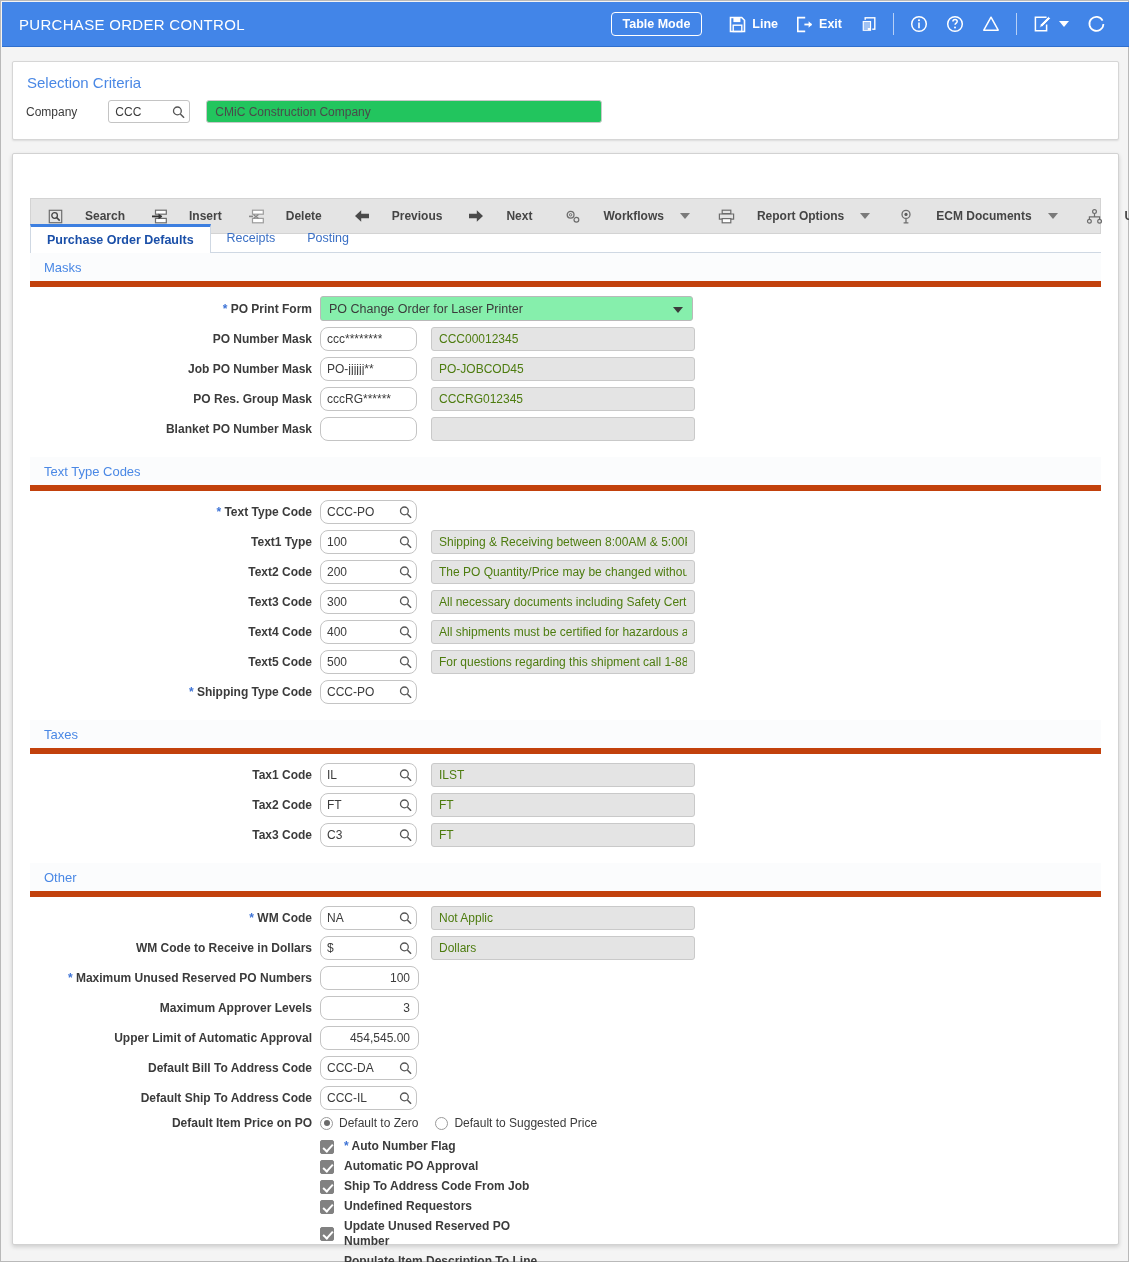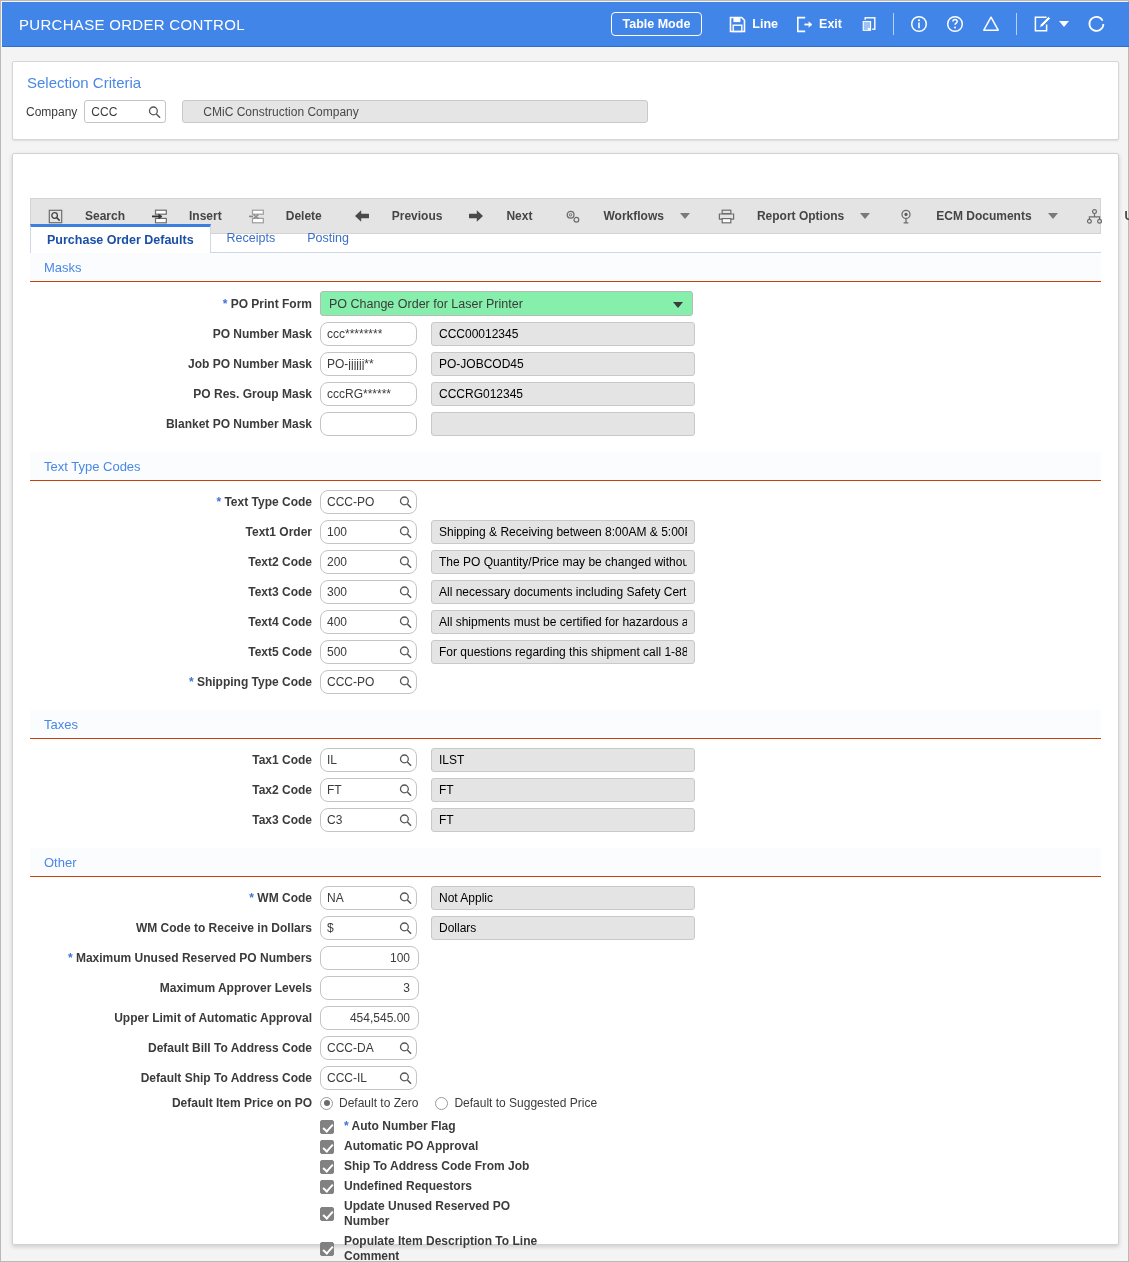--- a/index.html
+++ b/index.html
@@ -109,21 +109,21 @@
     border-top:3px solid #3d7fe0;
     border-left:1px solid #cfd8e3; border-right:1px solid #cfd8e3;
     height:29px; line-height:26px; margin-bottom:-1px;
   }
 
   
   .sec-head{
     color:#4a88e5; font-size:13px;
     padding:7px 0 6px 14px;
     background:#fbfcfd;
-    border-bottom:1px solid #c2410c;
+    border-bottom:6px solid #c2410c;
   }
   .sec-body{ padding:9px 0 10px 0; }
 
   .frow{ display:flex; align-items:center; margin-bottom:6px; }
   .flabel{
     width:290px; text-align:right; padding-right:8px;
     font-size:12px; font-weight:bold; color:#3b3b3b; white-space:nowrap;
   }
   .req{ color:#3f74d6; font-weight:bold; }
 
@@ -136,21 +136,21 @@
   .inp .txt{ line-height:1; white-space:nowrap; overflow:hidden; }
   .w-mask{ width:97px; }
   .w-num{ width:99px; justify-content:flex-end; padding-right:8px; }
   .lookup{ width:97px; padding-right:20px; }
   .mag{
     position:absolute; right:4px; top:50%; transform:translateY(-50%);
     width:13px; height:13px;
   }
   .ro{
     height:24px; border:1px solid #c9c9c9; border-radius:3px;
-    background:#e4e4e4; color:#000000; font-size:12px;
+    background:#e4e4e4; color:#4d7c0f; font-size:12px;
     display:flex; align-items:center; padding:0 7px;
     width:264px; margin-left:14px; overflow:hidden; white-space:nowrap;
   }
   .ro.empty{ }
   .ro .rtxt{ overflow:hidden; text-overflow:clip; white-space:nowrap; display:block; width:100%; }
 
   .sel-inp{
     width:373px; height:25px; border:1px solid #b9b9b9; border-radius:3px;
     background:#86efac; font-size:12.5px; color:#3b3b3b;
     display:flex; align-items:center; padding:0 8px; position:relative;
@@ -158,26 +158,26 @@
   .selcaret{
     position:absolute; right:9px; top:50%; margin-top:-2px;
     width:0;height:0;border-left:5px solid transparent;border-right:5px solid transparent;
     border-top:6px solid #3b3b3b;
   }
 
   
   .co-inp{
     width:82px; height:23px; border:1px solid #c4c4c4; border-radius:3px;
     background:#ffffff; font-size:12px; display:flex; align-items:center;
-    padding:0 18px 0 6px; position:relative;
+    padding:0 18px 0 6px; position:relative;margin-left:24px;
   }
   .co-ro{
-    width:466px; height:23px; border:1px solid #c9c9c9; border-radius:3px;
-    background:#e5e5e5; color:#4a4a4a; font-size:12px;
-    display:flex; align-items:center; padding:0 20px; margin-left:9px;
+    width:396px; height:23px; border:1px solid #c9c9c9; border-radius:3px;
+    background:#22c55e; color:#4a4a4a; font-size:12px;
+    display:flex; align-items:center; padding:0 8px; margin-left:9px;
   }
 
   
   .radio-row{ display:flex; align-items:center; }
   .radio{
     width:13px;height:13px;border-radius:50%;border:1px solid #9a9a9a;
     background:#fff; margin-right:6px; position:relative; flex:0 0 auto;
   }
   .radio.on::after{
     content:""; position:absolute; left:2.5px; top:2.5px;
@@ -471,21 +471,21 @@
           <div class="inp lookup">
             <span class="txt">CCC-PO</span>
             <svg class="mag" viewBox="0 0 14 14">
               <circle cx="5.8" cy="5.8" r="4.2" fill="none" stroke="#555" stroke-width="1.4"></circle>
               <path d="M9 9.2l4 4" stroke="#555" stroke-width="1.6"></path>
             </svg>
           </div>
         </div>
 
         <div class="frow">
-          <div class="flabel">Text1 Order</div>
+          <div class="flabel">Text1 Type</div>
           <div class="inp lookup">
             <span class="txt">100</span>
             <svg class="mag" viewBox="0 0 14 14">
               <circle cx="5.8" cy="5.8" r="4.2" fill="none" stroke="#555" stroke-width="1.4"></circle>
                 <path d="M9 9.2l4 4" stroke="#555" stroke-width="1.6"></path>
             </svg>
           </div>
           <div class="ro">
             <span class="rtxt">Shipping &amp; Receiving between 8:00AM &amp; 5:00PM</span>
           </div>

